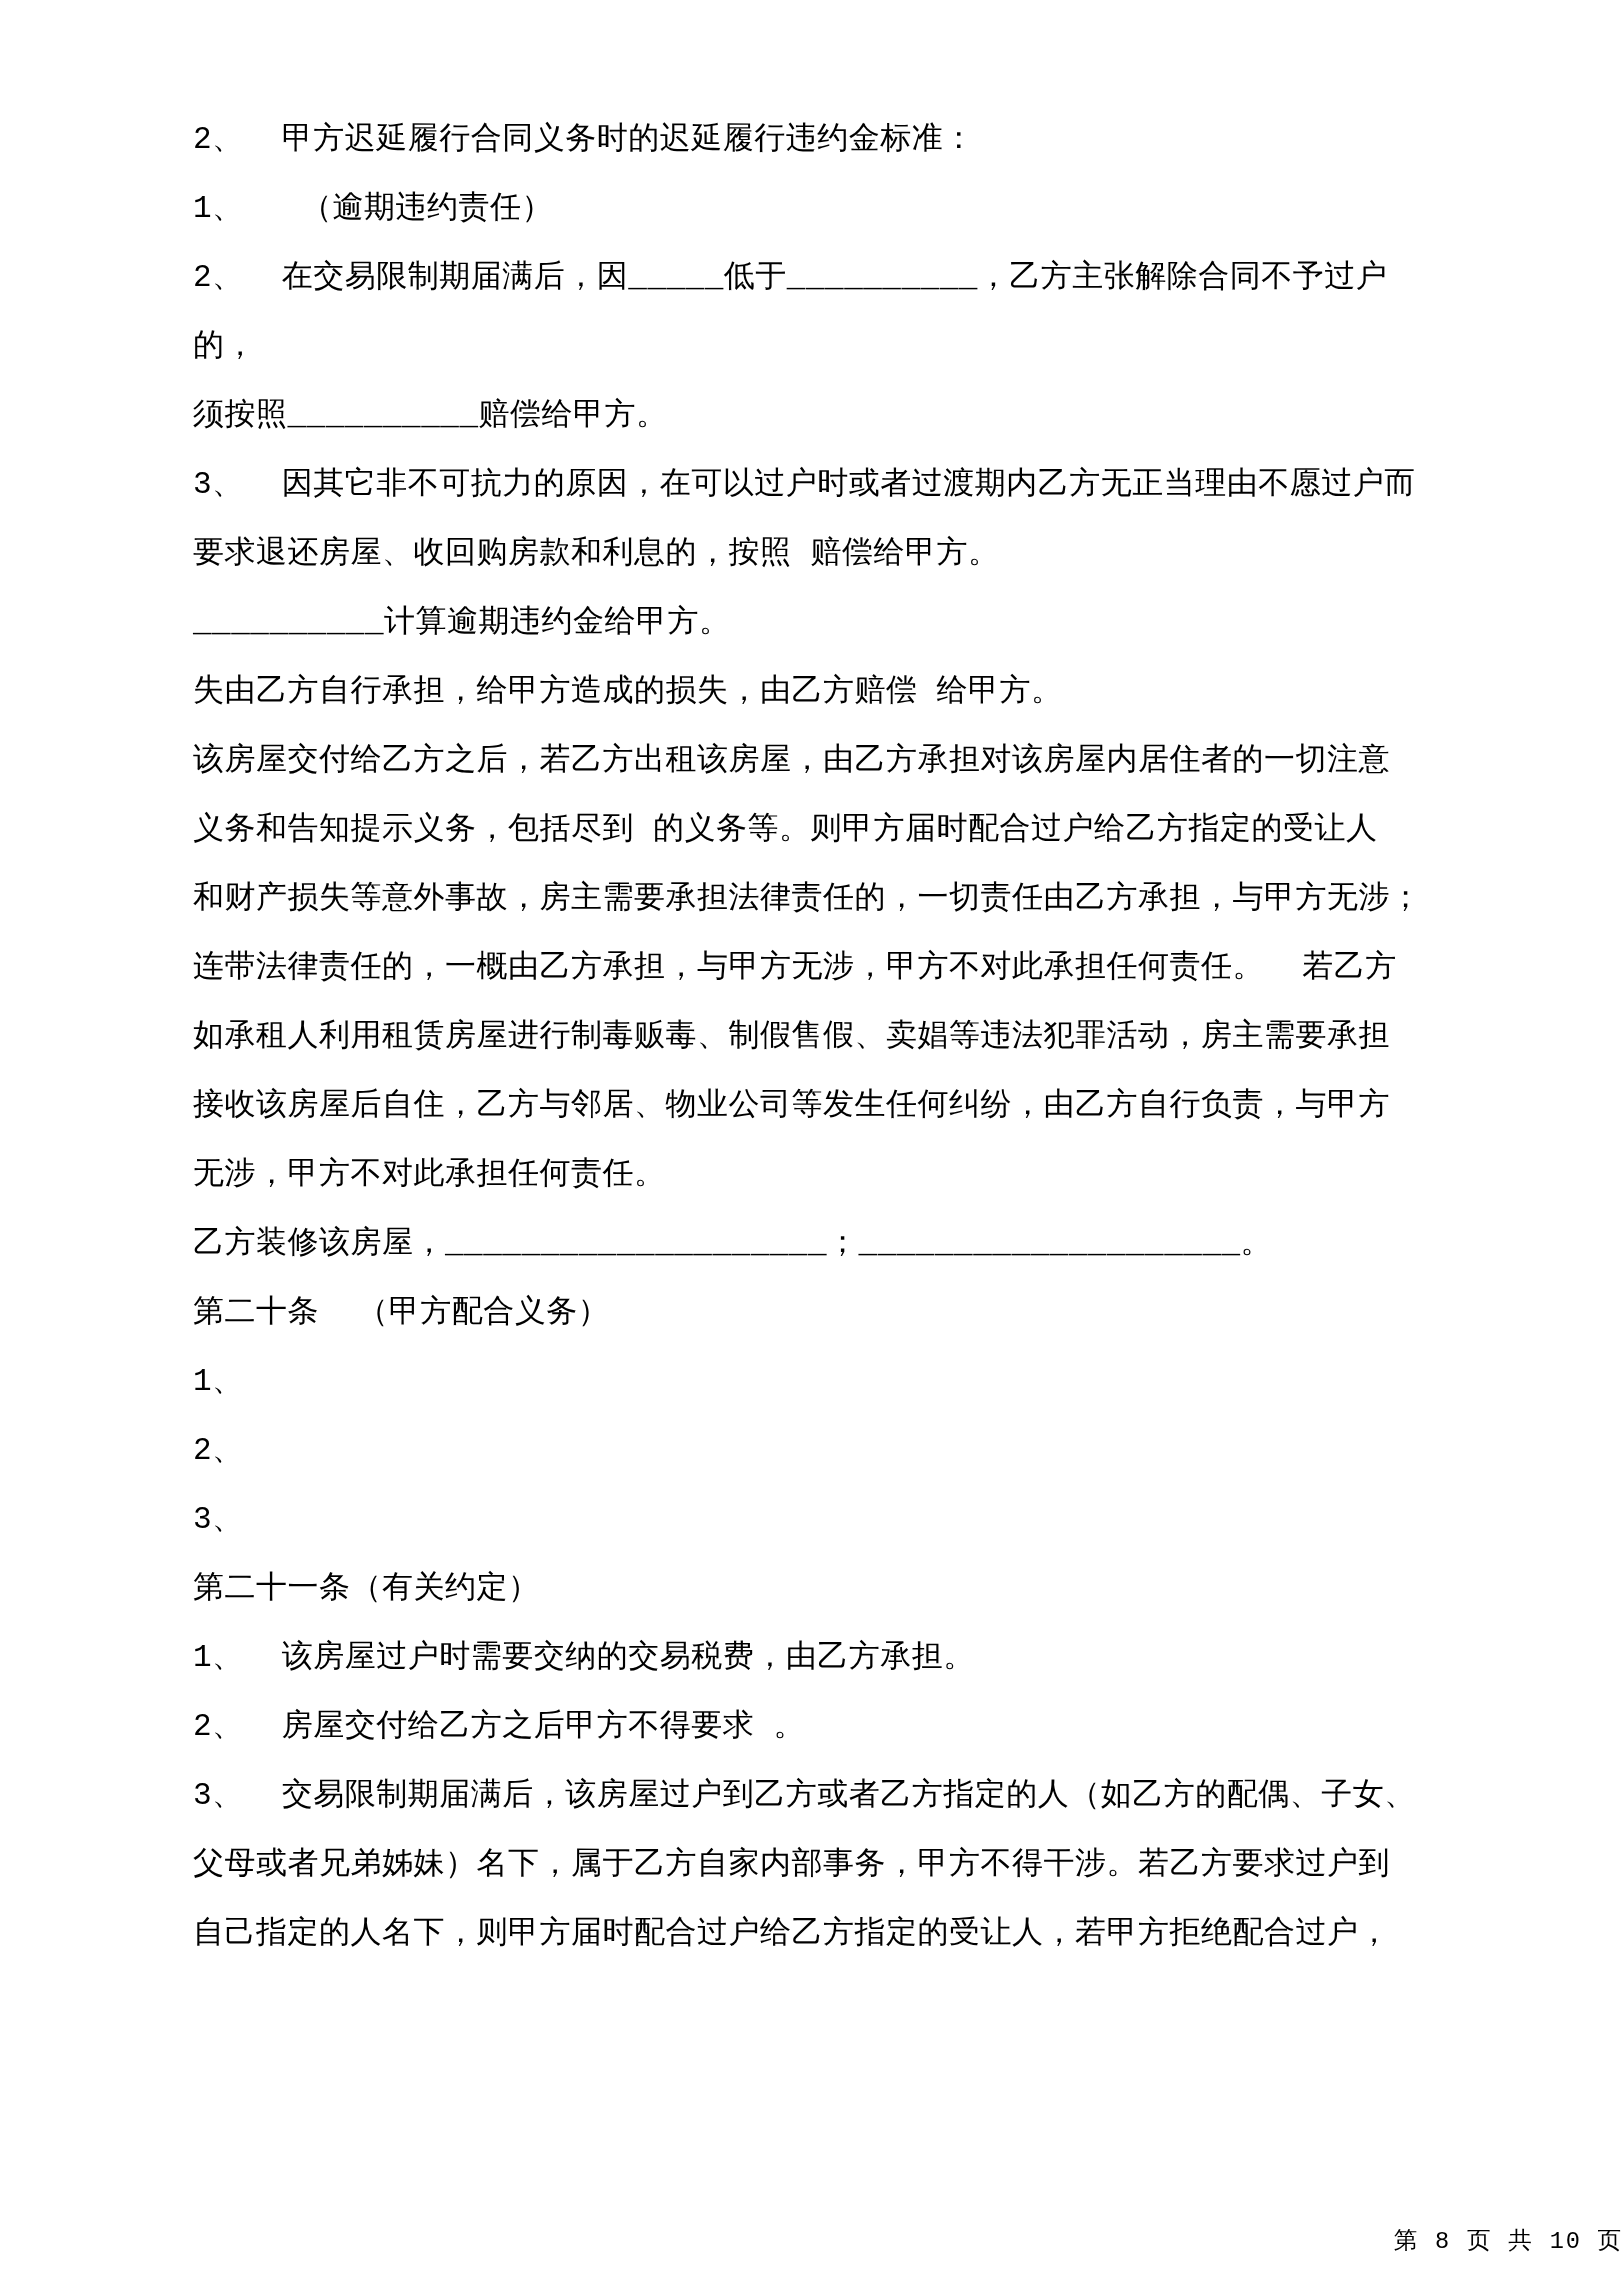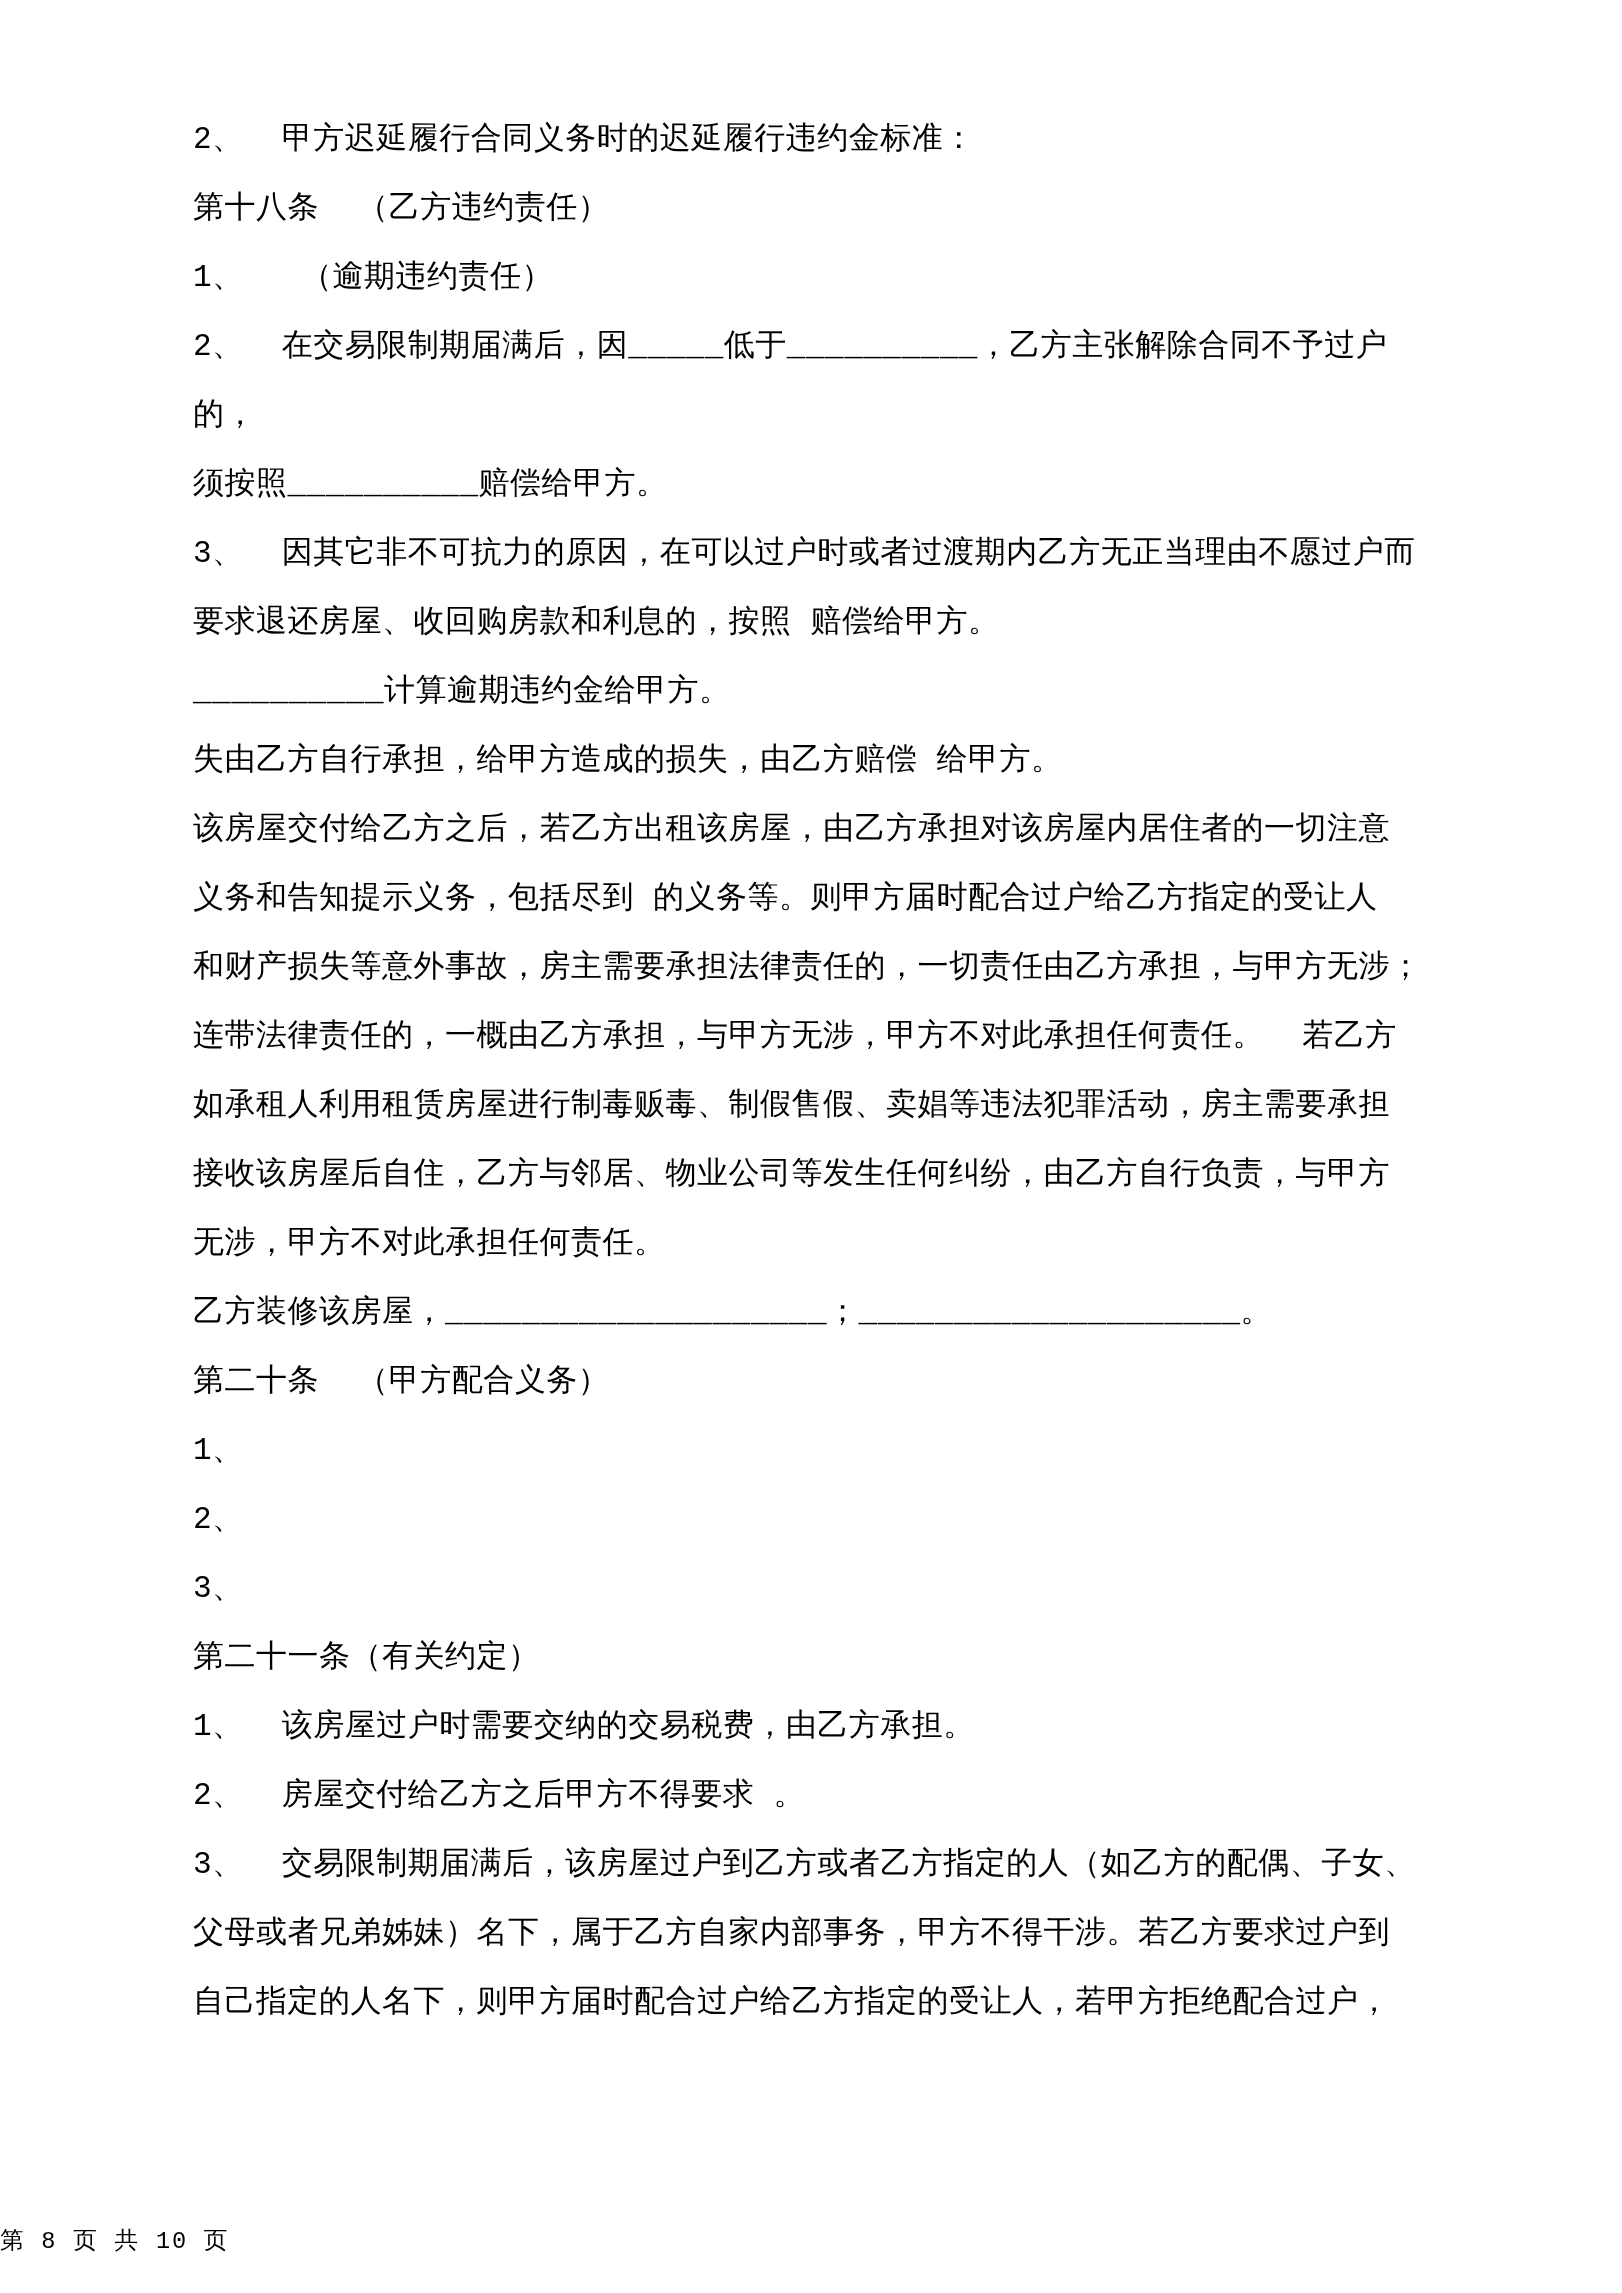--- a/index.html
+++ b/index.html
@@ -27,32 +27,31 @@
     line-height: 69px;
     white-space: pre-wrap;
     letter-spacing: 0.5px;
     min-height: 69px;
   }
   .footer {
     position: absolute;
     bottom: 38px;
     left: 0;
     width: 100%;
-    text-align: left;
+    text-align: right;
     font-size: 23.6px;
     letter-spacing: 1.8px;
   }
 </style>
 </head>
 <body>
 
 <div class="page">
   <div class="content">
     <div class="line">2、  甲方迟延履行合同义务时的迟延履行违约金标准：</div>
-    <div class="line">第十八条  （乙方违约责任）</div>
     <div class="line">1、   （逾期违约责任）</div>
     <div class="line">2、  在交易限制期届满后，因_____低于__________，乙方主张解除合同不予过户的，</div>
     <div class="line">须按照__________赔偿给甲方。</div>
     <div class="line">3、  因其它非不可抗力的原因，在可以过户时或者过渡期内乙方无正当理由不愿过户而</div>
     <div class="line">要求退还房屋、收回购房款和利息的，按照 赔偿给甲方。</div>
     <div class="line">__________计算逾期违约金给甲方。</div>
     <div class="line">失由乙方自行承担，给甲方造成的损失，由乙方赔偿 给甲方。</div>
     <div class="line">该房屋交付给乙方之后，若乙方出租该房屋，由乙方承担对该房屋内居住者的一切注意</div>
     <div class="line">义务和告知提示义务，包括尽到 的义务等。则甲方届时配合过户给乙方指定的受让人</div>
     <div class="line">和财产损失等意外事故，房主需要承担法律责任的，一切责任由乙方承担，与甲方无涉；</div>

